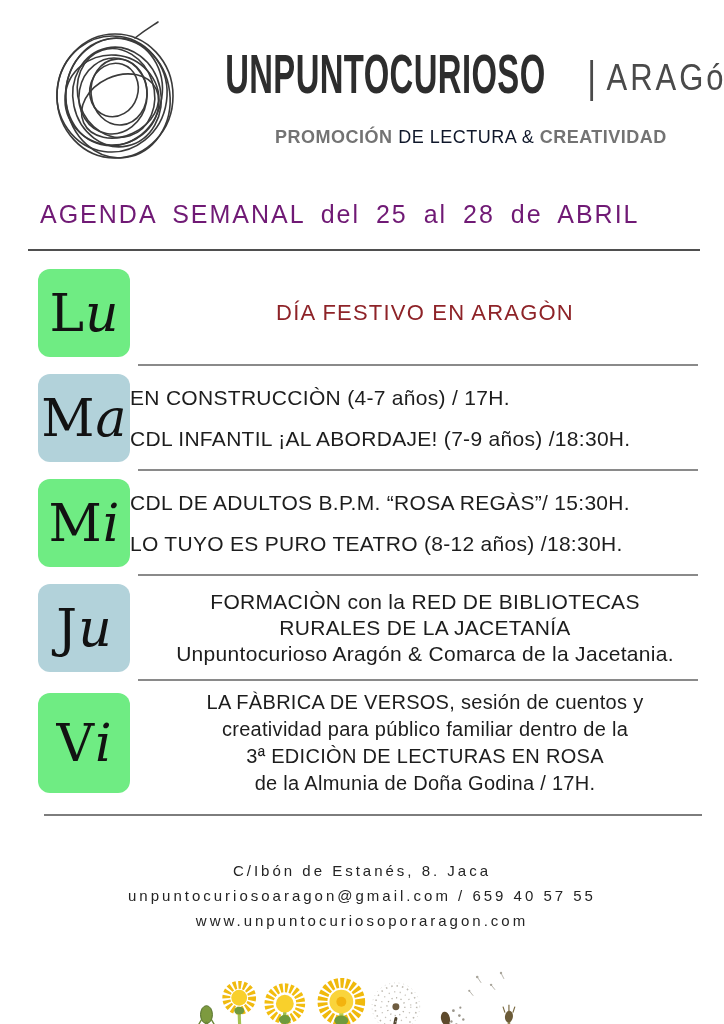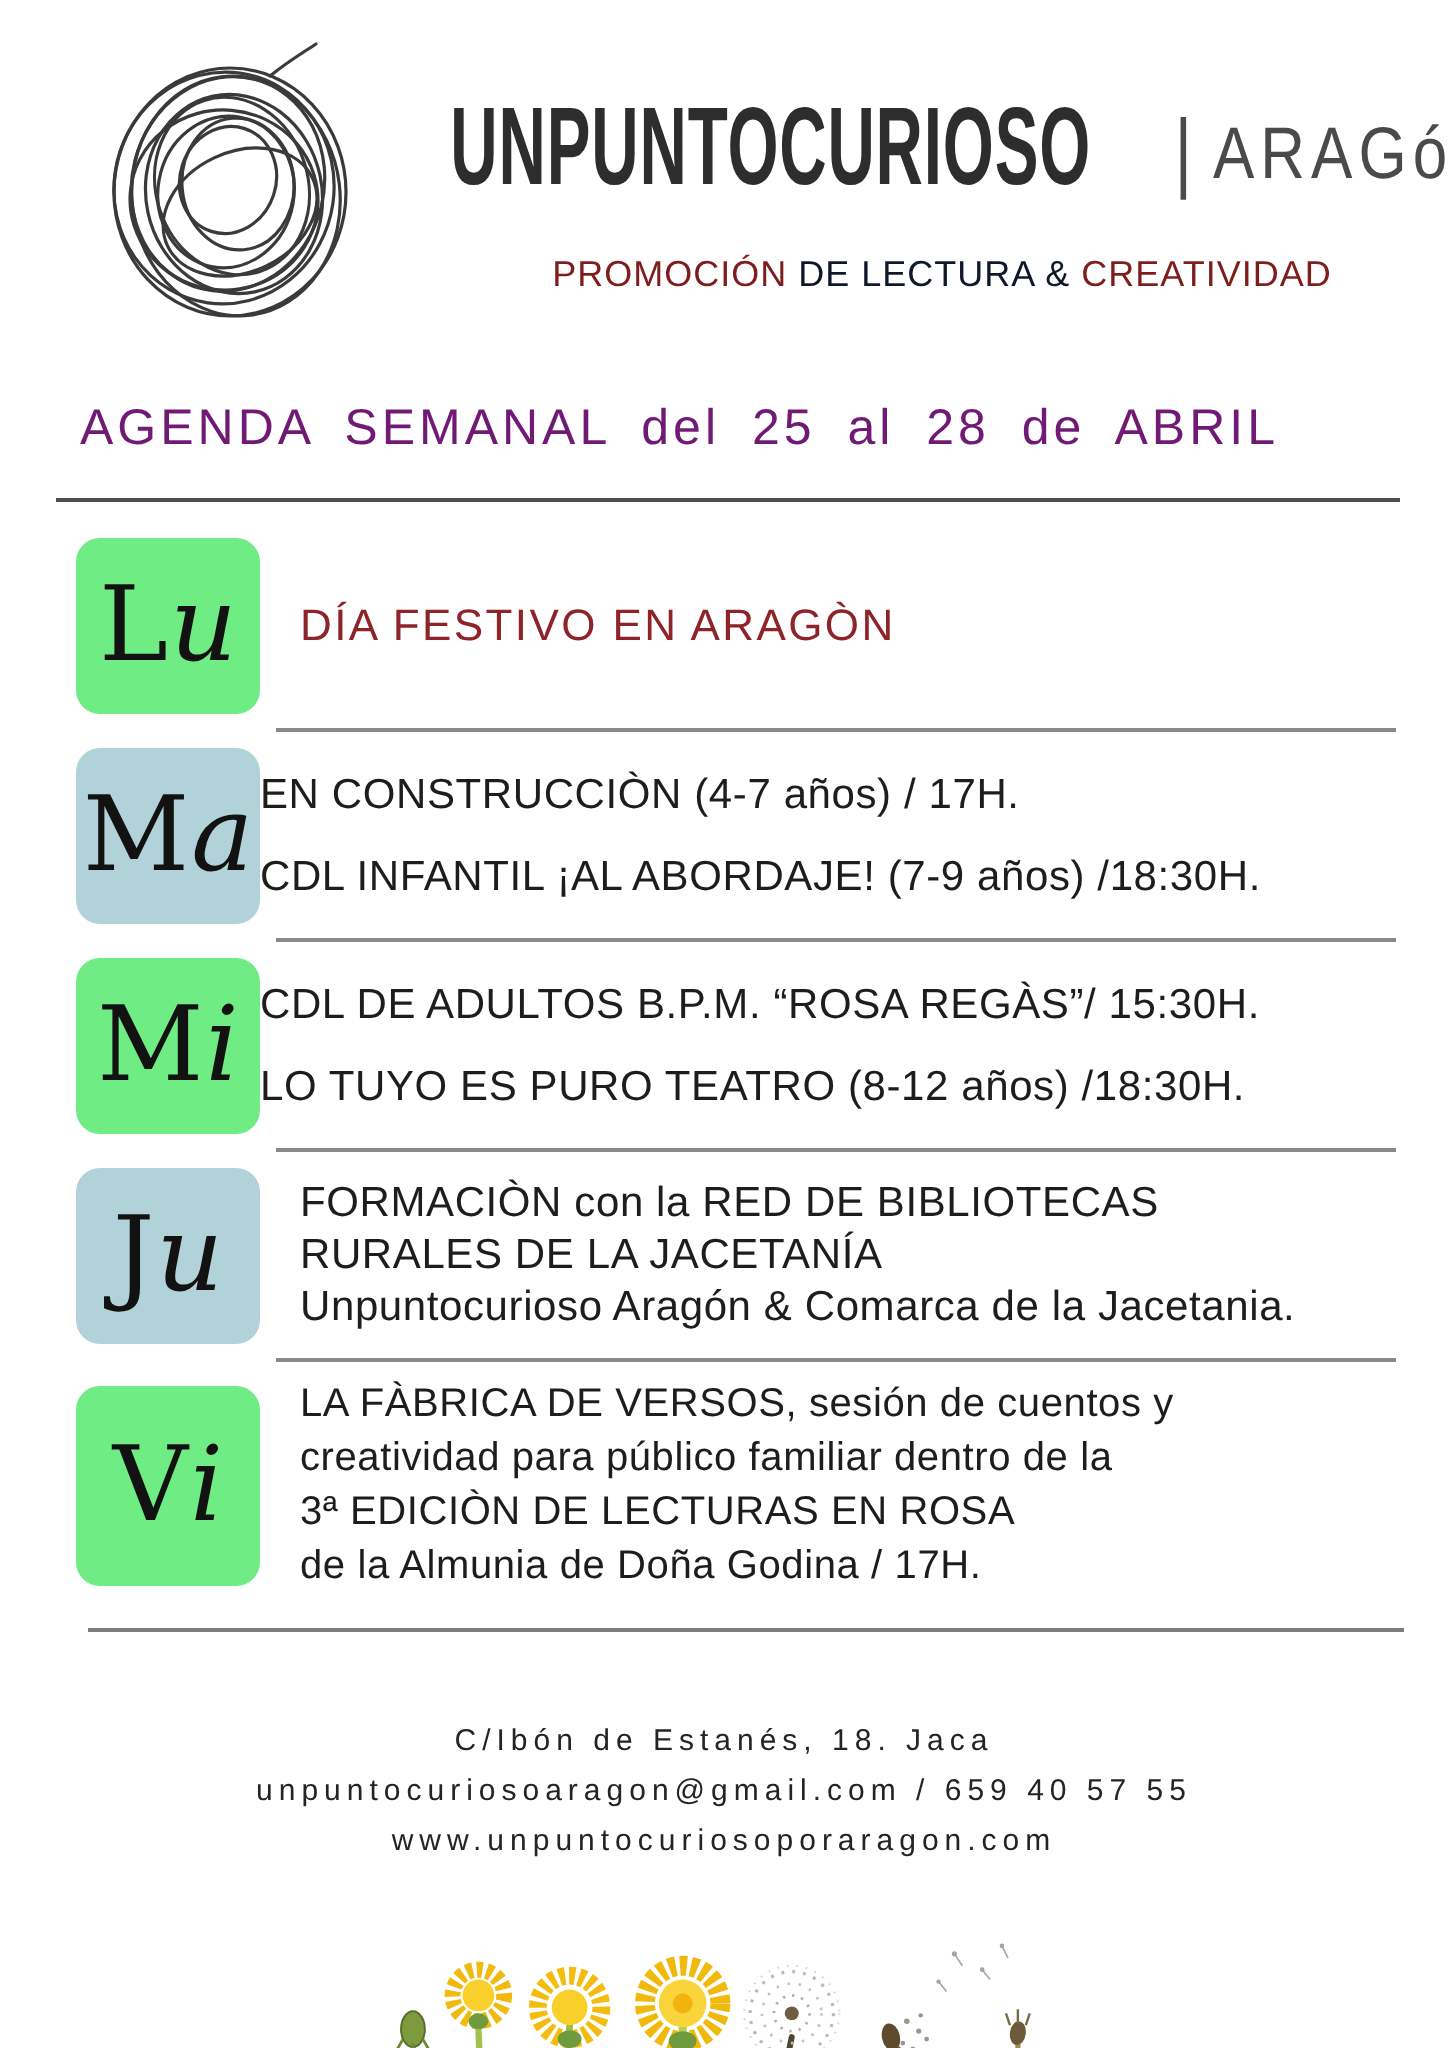--- a/index.html
+++ b/index.html
@@ -13,40 +13,40 @@
   .logo{flex:none;width:150px;height:148px;}
   .brand-block{flex:1;text-align:center;padding-top:22px;}
   .brand-line{white-space:nowrap;line-height:64px;}
   .brand-name{
     display:inline-block;font-weight:700;font-size:40px;color:#2d2d2d;
     transform:scale(0.82,1.38);transform-origin:center;letter-spacing:0.5px;
   }
   .brand-sep{display:inline-block;font-weight:400;font-size:34px;color:#4a4a4a;margin:0 6px 0 2px;transform:scaleY(1.3);}
   .brand-region{display:inline-block;font-weight:400;font-size:31px;color:#4a4a4a;letter-spacing:3px;transform:scaleY(1.18);}
   .tagline{margin-top:12px;font-size:18px;letter-spacing:0.5px;color:#3c3c3c;white-space:nowrap;}
-  .tagline b{font-weight:400;color:#7f1d1d;}
+  .tagline b{font-weight:700;color:#737373;}
   .tagline span.mid{color:#0f172a;}
   
   .agenda-title{
     margin:28px 38px 0 40px;font-size:25px;letter-spacing:2px;word-spacing:7px;
     color:#701a75;white-space:nowrap;
   }
   .title-rule{margin:20px 24px 0 28px;border:none;border-top:2px solid #4f4f4f;height:0;}
   
   .rows{margin:18px 24px 0 38px;}
   .row{display:flex;align-items:center;position:relative;margin-bottom:17px;}
   .daybox{
     flex:none;width:92px;height:88px;border-radius:12px;
     display:flex;align-items:center;justify-content:center;
     font-family:"DejaVu Serif",serif;font-size:52px;color:#121212;line-height:1;
   }
   .daybox .l2{font-style:italic;margin-left:1px;}
   .row.tall .daybox{height:100px;}
   .content{flex:1;}
-  .content.center{text-align:left;padding-left:20px;}
+  .content.center{text-align:center;padding-left:20px;}
   .evline{font-size:21px;line-height:41px;letter-spacing:0.3px;white-space:nowrap;}
   .row.multi3 .evline{line-height:26px;}
   .row.multi4 .evline{line-height:27px;font-size:20px;}
   .holiday-line{font-size:22px;letter-spacing:1.2px;line-height:26px;}
   .row-rule{position:absolute;height:2px;background:#8a8a8a;bottom:-9px;left:100px;right:2px;}
   .bottom-rule{margin:0 22px 0 44px;height:2px;background:#7d7d7d;}
   
   .footer{margin-top:42px;text-align:center;color:#242424;}
   .footer div{font-size:15px;letter-spacing:3px;line-height:25px;white-space:nowrap;}
   
@@ -149,21 +149,21 @@
         <div class="evline">creatividad para público familiar dentro de la</div>
         <div class="evline">3ª EDICIÒN DE LECTURAS EN ROSA</div>
         <div class="evline">de la Almunia de Doña Godina / 17H.</div>
       </div>
     </div>
   </div>
 
   <div class="bottom-rule"></div>
 
   <div class="footer">
-    <div>C/Ibón de Estanés, 18. Jaca</div>
+    <div>C/Ibón de Estanés, 8. Jaca</div>
     <div>unpuntocuriosoaragon@gmail.com / 659 40 57 55</div>
     <div>www.unpuntocuriosoporaragon.com</div>
   </div>
 
   <div class="art">
     <svg viewBox="0 0 420 120" width="420" height="119">
 
       <g fill="none" stroke-linecap="round">
         <path d="M41,119 C38,96 33,76 33,57" stroke="#9cb94c" stroke-width="3"></path>
         <path d="M70,119 C69,95 66,60 66,45" stroke="#a3c050" stroke-width="3.2"></path>

